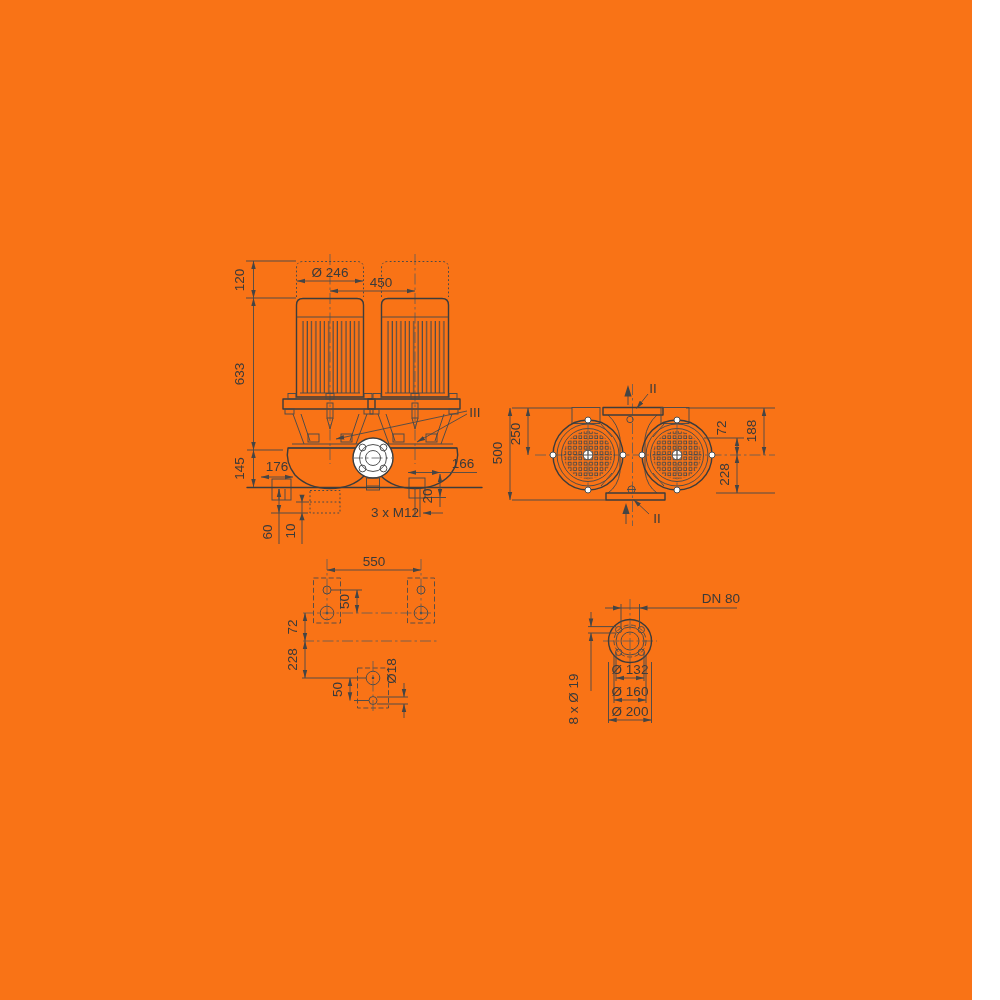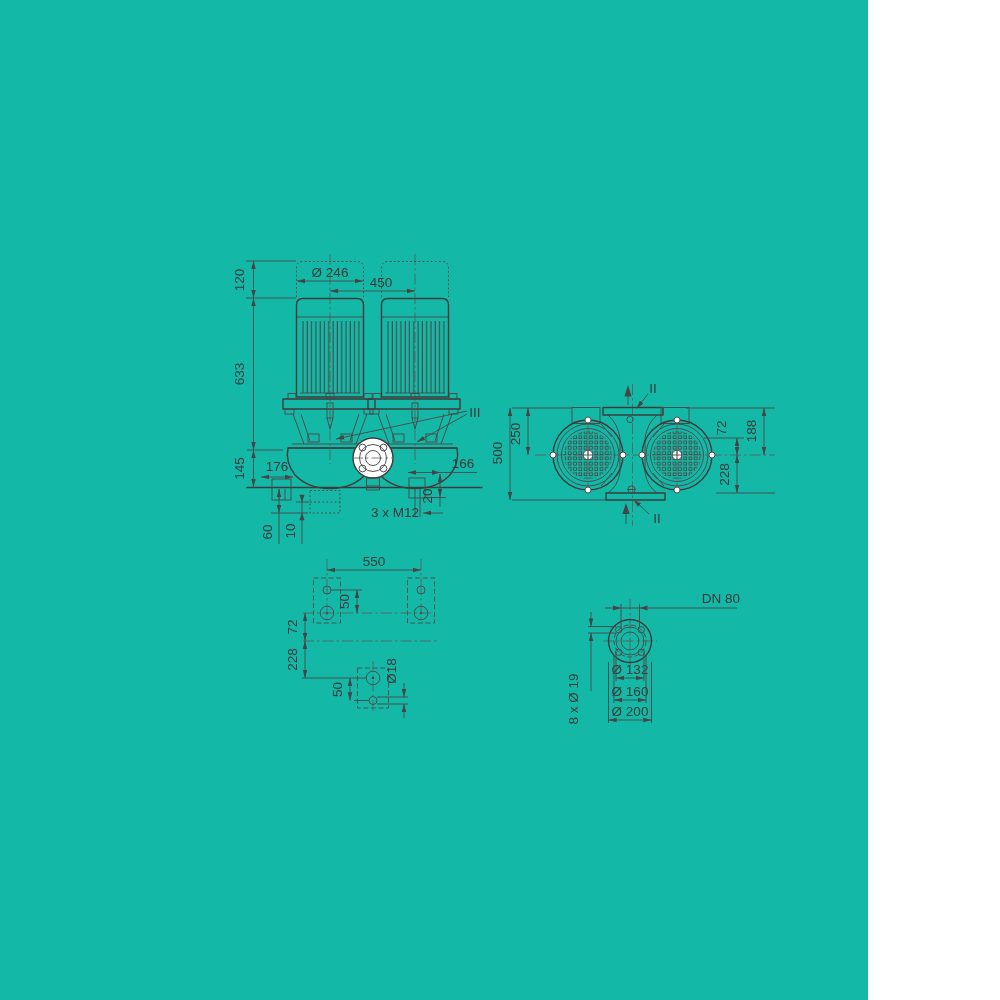--- a/index.html
+++ b/index.html
@@ -1,16 +1,16 @@
 <!DOCTYPE html>
 <html><head>
 <meta charset="utf-8">
 <style>
   html,body{margin:0;padding:0;background:#ffffff;}
-  .stage{position:relative;width:868px;height:1000px;background:#14b8a6;overflow:hidden;}
+  .stage{position:relative;width:972px;height:1000px;background:#f97316;overflow:hidden;}
   svg{display:block;}
   svg text{font-family:"Liberation Sans","DejaVu Sans",sans-serif;font-size:13.5px;fill:#3a3a3a;}
   .o{stroke:#3c3c3c;stroke-width:1.4;fill:none;stroke-linejoin:round;stroke-linecap:round;}
   .t{stroke:#4a4a4a;stroke-width:0.95;fill:none;}
   .d{stroke:#4a4a4a;stroke-width:0.9;fill:none;}
   .cl{stroke:#5a5a5a;stroke-width:0.8;fill:none;stroke-dasharray:11 3 2.5 3;}
   .dot{stroke:#4a4a4a;stroke-width:1;fill:none;stroke-dasharray:1.8 2.3;}
   .dsh{stroke:#4a4a4a;stroke-width:0.9;fill:none;stroke-dasharray:5 2.6;}
   .ar{fill:#454545;stroke:none;}
   .fw{fill:#ffffff;}

